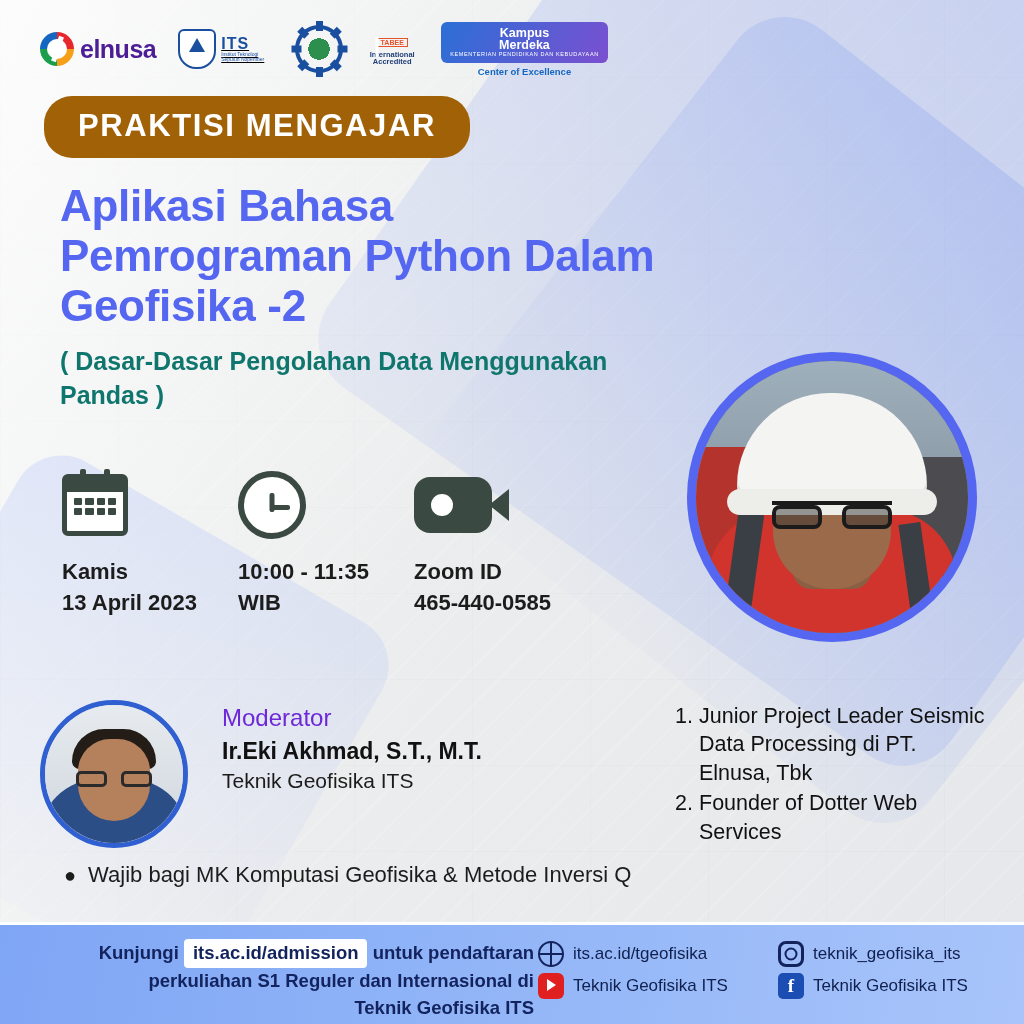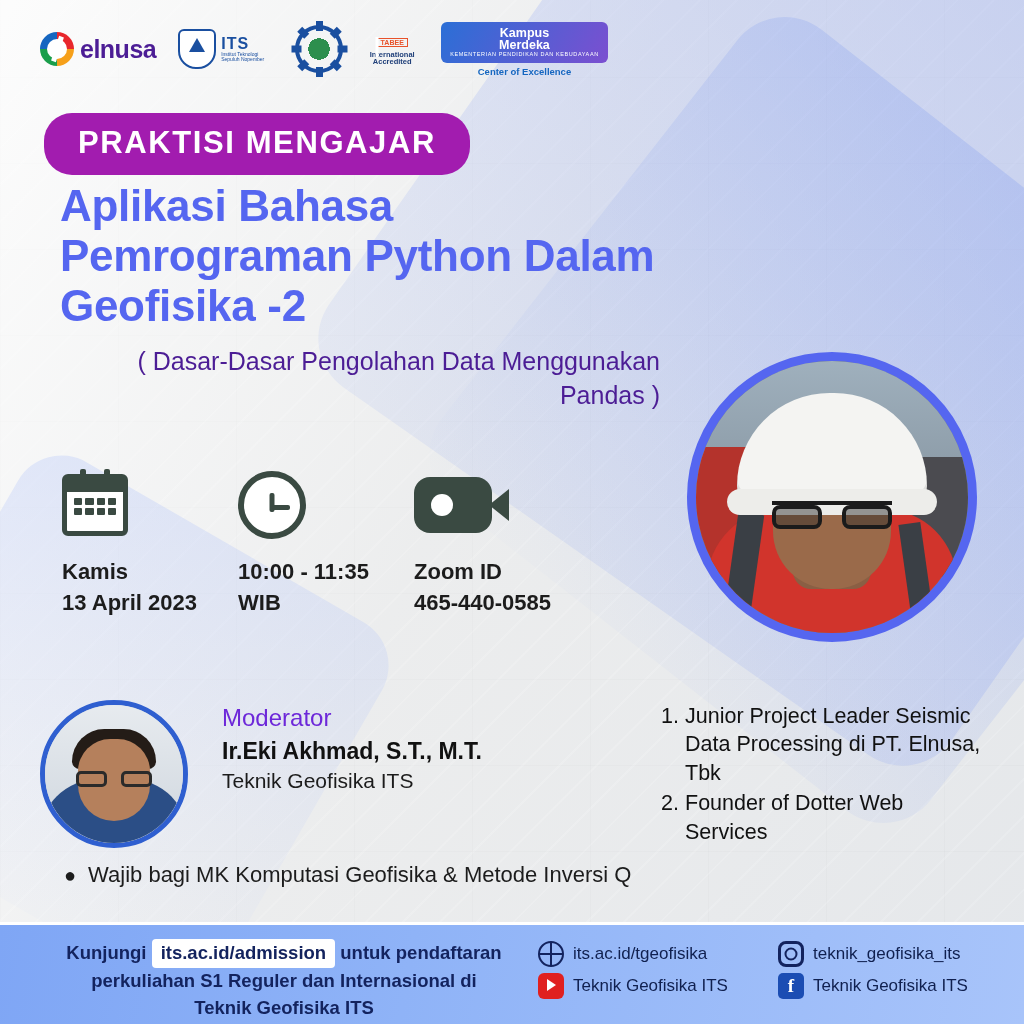--- a/index.html
+++ b/index.html
@@ -73,21 +73,21 @@
   }
   .elnusa-mark::before {
     content: ""; position: absolute; left: 15px; top: 4px;
     width: 5px; height: 26px; background: #fff; z-index: 2;
     transform: rotate(18deg);
   }
   .elnusa-text {
     font-size: 25px; font-weight: bold; color: #4c1d95;
     letter-spacing: -0.5px;
   }
-  .its-logo { display:flex; align-items:center; gap:5px; }
+  .its-logo { display:flex; align-items:center; gap:5px;text-decoration:underline; }
   .its-seal {
     width: 38px; height: 40px; border: 2.6px solid #1a4fa0;
     border-radius: 6px 6px 18px 18px; position: relative; background: #fff;
   }
   .its-seal::after {
     content:""; position:absolute; left:50%; top:7px; transform:translateX(-50%);
     width:0; height:0; border-left:8px solid transparent; border-right:8px solid transparent;
     border-bottom:14px solid #1a4fa0;
   }
   .its-word { line-height: 1; }
@@ -126,43 +126,42 @@
     background: linear-gradient(120deg,#2b6fd6,#7b4fd0);
     color:#fff; border-radius: 6px; padding: 5px 9px 6px;
     font-size: 12.5px; font-weight: bold; display:inline-block;
   }
   .kampus-badge .l2 { display:block; }
   .kampus-badge .l3 { display:block; font-size:5.5px; font-weight:normal; letter-spacing:.6px; }
   .kampus-sub { font-size: 9.5px; color:#1566c0; margin-top:4px; font-weight:600; }
 
   
   .ribbon {
-    position: absolute; left: 44px; top: 113px;
-    background: #a21caf;
+    position: absolute; left: 44px; top: 96px;
+    background: #a16207;
     color: #fff;
     padding: 12px 34px 14px;
     border-radius: 28px;
     font-size: 31px; font-weight: bold;
     letter-spacing: 1.6px;
   }
   .title {
     position: absolute; left: 60px; top: 181px;
     width: 620px;
     color: #5566f0;
     font-size: 44px; font-weight: bold;
     line-height: 1.14;
     letter-spacing: -0.3px;
   }
   .subtitle {
     position: absolute; left: 60px; top: 344px;
     width: 600px;
-    color: #4c1d95;
-    font-size: 25px; font-weight: normal;
+    color: #0f766e;
+    font-size: 25px; font-weight: bold;
     line-height: 1.36;
-    text-align: right;
   }
 
   
   .info-row { position: absolute; left: 62px; top: 462px; display: flex; gap: 0; }
   .info-block { width: 176px; }
   .info-icon { height: 86px; display:flex; align-items:center; }
   .cal {
     width: 66px; height: 62px; border: 5px solid #3a4a42; border-radius: 6px;
     position: relative; background: #fff;
   }
@@ -232,21 +231,21 @@
   .sp-glasses i.l { left:0; } .sp-glasses i.r { right:0; }
 
   .speaker-name {
     position: absolute; right: 40px; top: 662px; width: 370px;
     font-size: 28px; font-weight: bold; color:#111; text-align:left;
   }
   .speaker-list {
     position: absolute; right: 33px; top: 702px; width: 330px;
     font-size: 21.5px; color:#111; line-height: 1.32;
   }
-  .speaker-list ol { margin-left: 24px; }
+  .speaker-list ol { margin-left: 38px; }
   .speaker-list li { margin-bottom: 2px; }
 
   
   .mod-photo {
     position: absolute; left: 40px; top: 700px;
     width: 148px; height: 148px; border-radius: 50%;
     border: 5px solid #2f5fd0; overflow: hidden; background:#cfd6de;
   }
   .mod-bg { position:absolute; inset:0; background: linear-gradient(180deg,#e7ebef,#cfd6de); }
   .mod-body { position:absolute; left:50%; transform:translateX(-50%); bottom:-16px; width:150px; height:80px; background:#2b4e86; border-radius:60px 60px 0 0; }
@@ -269,21 +268,21 @@
   .note .bullet { font-size: 20px; line-height: 1; }
 
   
   .footer {
     position: absolute; left: 0; right: 0; bottom: 0; height: 102px;
     background: linear-gradient(100deg, #7fa6f5 0%, #8fb3f7 40%, #a8c4fa 100%);
     border-top: 3px solid #fff;
   }
   .footer-left {
     position: absolute; left: 34px; top: 14px; width: 500px;
-    color:#13235e; font-size: 18.5px; font-weight: bold; line-height:1.45; text-align:center;
+    color:#13235e; font-size: 18.5px; font-weight: bold; line-height:1.45; text-align:right;
   }
   .hl {
     background:#fff; color:#13235e; padding: 1px 9px; border-radius: 4px; display:inline-block;
   }
   .footer-right {
     position: absolute; right: 16px; top: 16px; width: 470px;
     display: grid; grid-template-columns: 1fr 1fr; gap: 6px 10px;
     color:#10204f; font-size: 17px;
   }
   .soc { display:flex; align-items:center; gap: 9px; }

